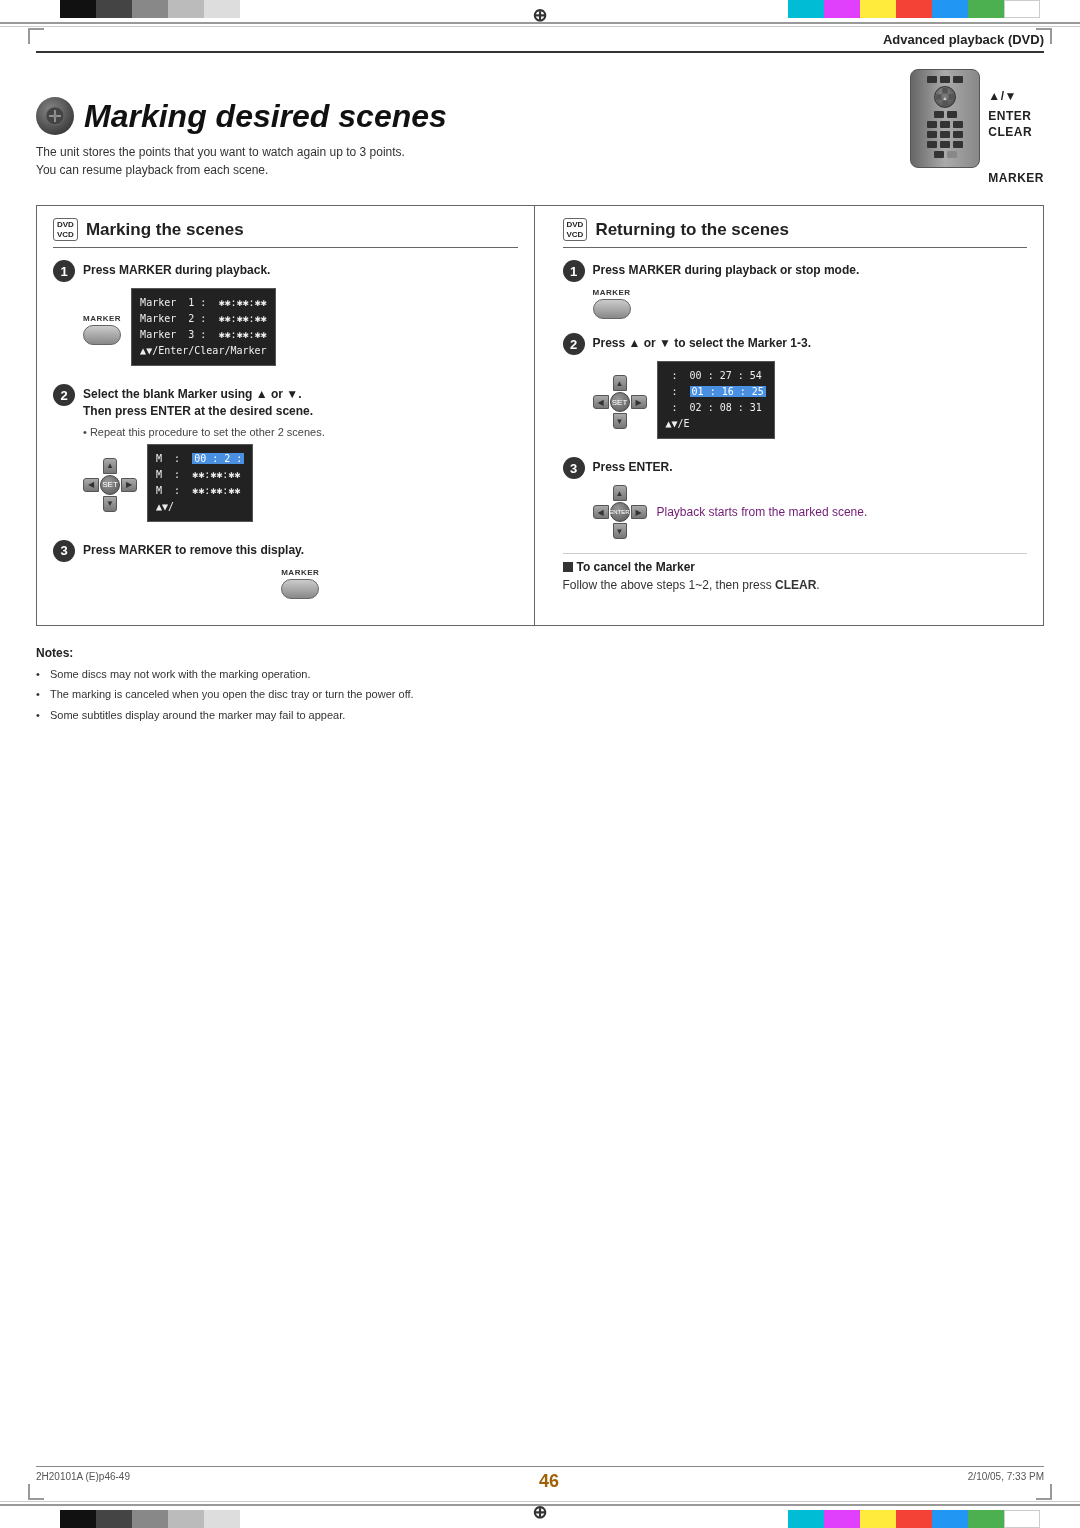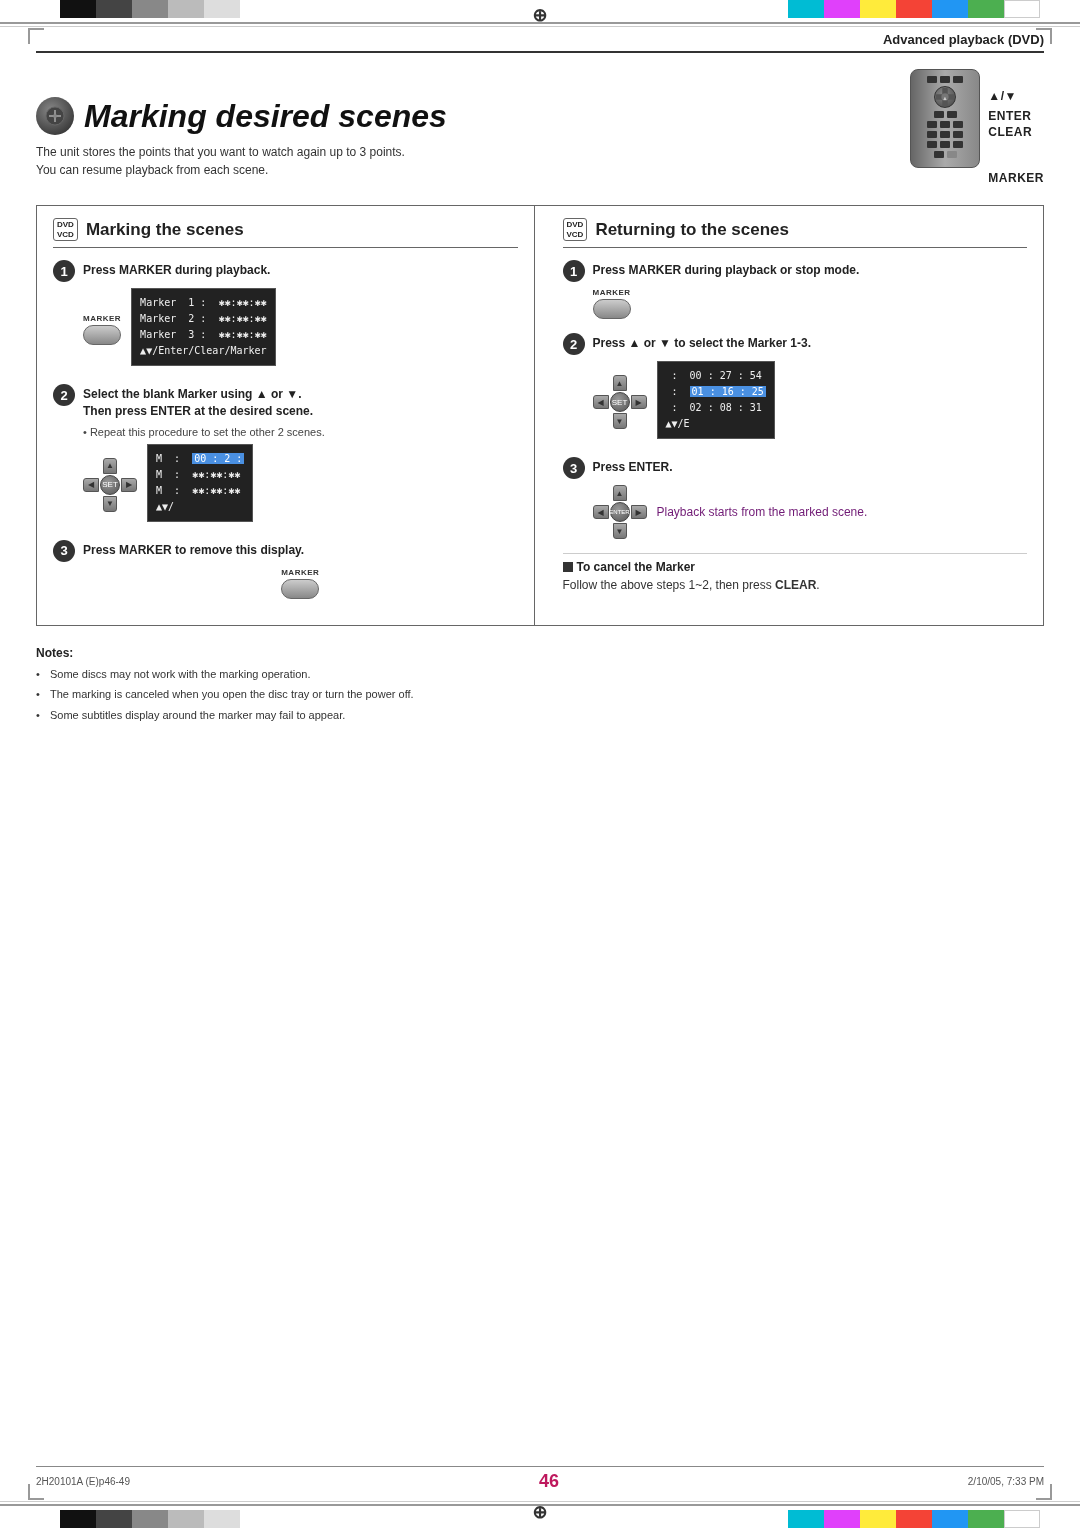--- a/index.html
+++ b/index.html
@@ -411,33 +411,33 @@
       left: 0;
     }
 
     
     .page-footer {
       position: absolute;
       bottom: 36px;
       left: 36px;
       right: 36px;
       display: flex;
-      align-items: center;
+      align-items: flex-start;
       justify-content: space-between;
       border-top: 1px solid #888;
       padding-top: 4px;
     }
     .footer-code {
       font-size: 10px;
       color: #555;
     }
     .footer-page-num {
       font-size: 18px;
       font-weight: bold;
-      color: #be185d;
+      color: #a16207;
     }
     .footer-date {
       font-size: 10px;
       color: #555;
     }
 
     
     .crosshair-bottom {
       position: absolute;
       bottom: 5px;

